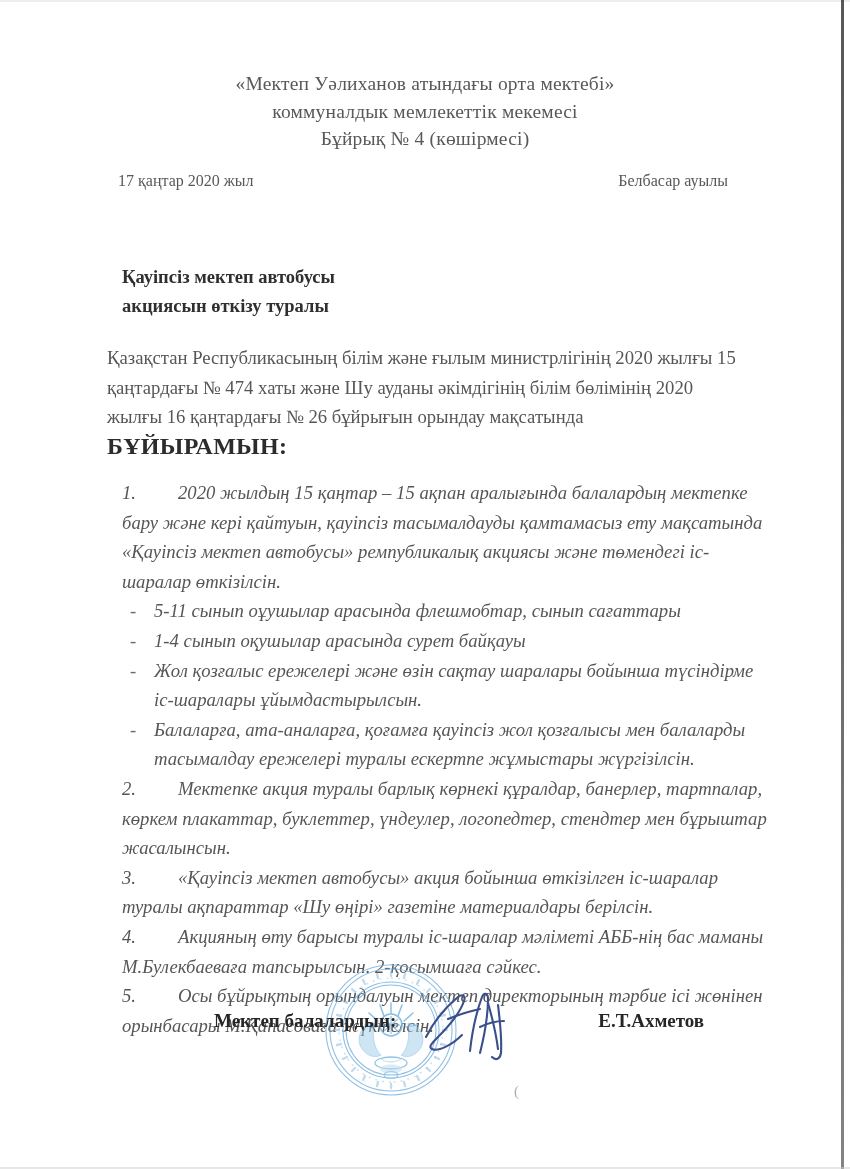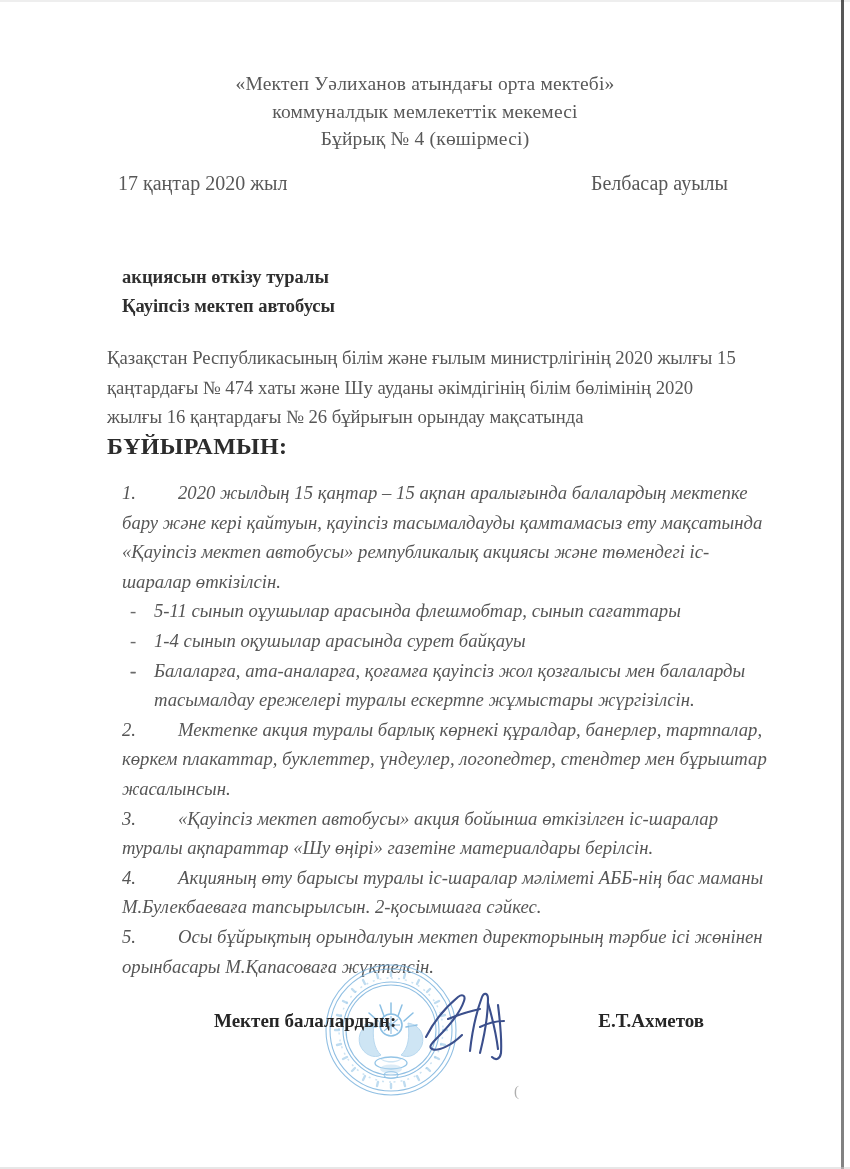--- a/index.html
+++ b/index.html
@@ -64,21 +64,21 @@
   }
 
   .meta-row {
     position: absolute;
     left: 118px;
     top: 172px;
     width: 610px;
     display: flex;
     justify-content: space-between;
     align-items: baseline;
-    font-size: 20px;
+    font-size: 16px;
     color: #585858;
   }
 
   .subject {
     position: absolute;
     left: 122px;
     top: 263px;
     font-weight: bold;
     font-size: 18.5px;
     line-height: 1.55;
@@ -205,37 +205,37 @@
     <span class="hline">коммуналдык  мемлекеттік  мекемесі</span>
     <span class="hline">Бұйрық  №  4  (көшірмесі)</span>
   </div>
 
   <div class="meta-row">
     <span>17 қаңтар  2020 жыл</span>
     <span>Белбасар ауылы</span>
   </div>
 
   <div class="subject">
+    <span class="sline">Қауіпсіз мектеп автобусы</span>
     <span class="sline">акциясын өткізу туралы</span>
-    <span class="sline">Қауіпсіз мектеп автобусы</span>
   </div>
 
   <div class="body">
     <p class="preamble">Қазақстан Республикасының білім және ғылым министрлігінің 2020 жылғы 15 қаңтардағы № 474 хаты және Шу ауданы әкімдігінің білім бөлімінің 2020 жылғы 16 қаңтардағы № 26  бұйрығын орындау мақсатында</p>
     <p class="order-word">БҰЙЫРАМЫН:</p>
   </div>
 
   <div class="clauses">
 
     <p class="clause"><span class="num">1.</span><span>2020 жылдың 15 қаңтар – 15 ақпан аралығында балалардың мектепке бару және кері қайтуын, қауіпсіз тасымалдауды қамтамасыз ету мақсатында «Қауіпсіз мектеп автобусы» ремпубликалық акциясы және төмендегі іс-шаралар өткізілсін.</span></p>
 
     <ul class="dash-list">
       <li><span class="dash">-</span><span>5-11 сынып оұушылар арасында флешмобтар, сынып сағаттары</span></li>
       <li><span class="dash">-</span><span>1-4 сынып оқушылар арасында сурет байқауы</span></li>
-      <li><span class="dash">-</span></li>
+      <li><span class="dash">-</span><span>Жол қозғалыс ережелері және өзін сақтау шаралары бойынша түсіндірме іс-шаралары ұйымдастырылсын.</span></li>
       <li><span class="dash">-</span><span>Балаларға, ата-аналарға, қоғамға қауіпсіз жол қозғалысы мен балаларды тасымалдау ережелері туралы ескертпе жұмыстары жүргізілсін.</span></li>
     </ul>
 
     <p class="clause"><span class="num">2.</span><span>Мектепке акция туралы барлық көрнекі құралдар, банерлер, тартпалар, көркем плакаттар, буклеттер, үндеулер, логопедтер, стендтер мен бұрыштар жасалынсын.</span></p>
 
     <p class="clause"><span class="num">3.</span><span>«Қауіпсіз мектеп автобусы» акция бойынша өткізілген іс-шаралар туралы ақпараттар «Шу өңірі» газетіне материалдары берілсін.</span></p>
 
     <p class="clause"><span class="num">4.</span><span>Акцияның өту барысы туралы іс-шаралар мәліметі АББ-нің  бас маманы М.Булекбаеваға тапсырылсын. 2-қосымшаға сәйкес.</span></p>
 
     <p class="clause"><span class="num">5.</span><span>Осы бұйрықтың орындалуын мектеп директорының тәрбие ісі жөнінен орынбасары М.Қапасоваға жүктелсін.</span></p>

